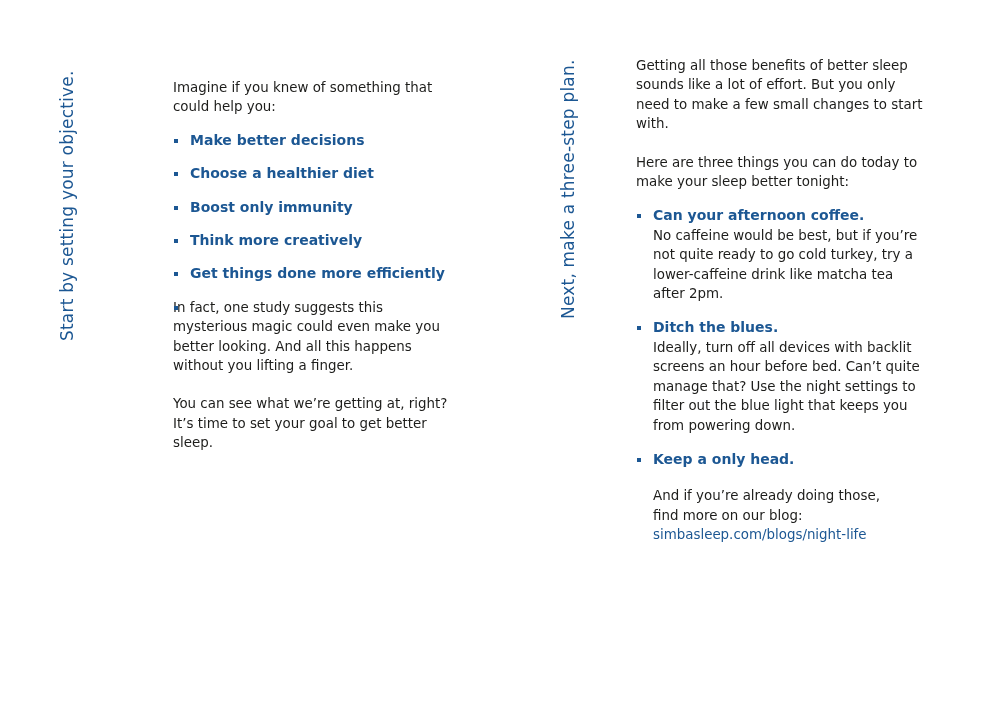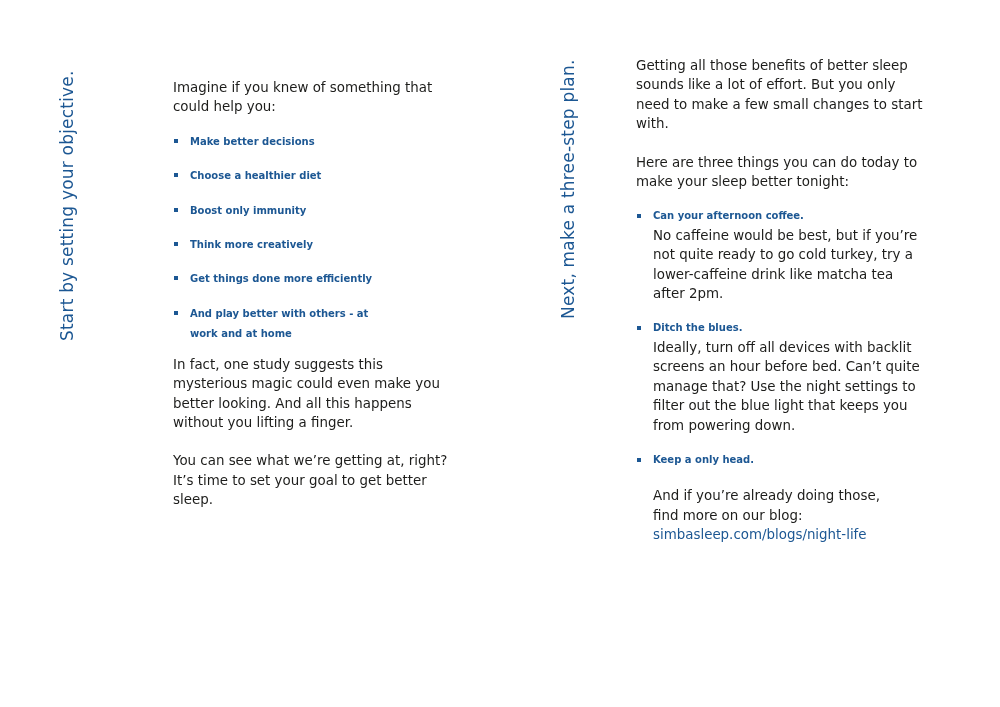--- a/index.html
+++ b/index.html
@@ -53,21 +53,21 @@
     position: absolute;
     left: 1px;
     top: 8px;
     width: 4px;
     height: 4px;
     background: #1c5793;
   }
   .blue-bold {
     color: #1c5793;
     font-weight: bold;
-    font-size: 10px;
+    font-size: 14px;
   }
   #benefits { margin-top: 14px; }
   #benefits li { margin-bottom: 14.4px; line-height: 19px; }
   #benefits li:last-child { margin-bottom: 0; }
 
   #left-body-1 { margin-top: 12px; }
 
   #tips { margin-top: 15px; }
   #tips li { margin-bottom: 15px; }
   #tips li:last-child { margin-bottom: 0; }
@@ -87,21 +87,21 @@
 <div id="vtitle-left" class="vtitle">Start by setting your objective.</div>
 
 <div id="col-left" class="col">
   <p>Imagine if you knew of something that could help you:</p>
   <ul id="benefits" class="bl">
     <li><span class="bullet"></span><span class="blue-bold">Make better decisions</span></li>
     <li><span class="bullet"></span><span class="blue-bold">Choose a healthier diet</span></li>
     <li><span class="bullet"></span><span class="blue-bold">Boost only immunity</span></li>
     <li><span class="bullet"></span><span class="blue-bold">Think more creatively</span></li>
     <li><span class="bullet"></span><span class="blue-bold">Get things done more efficiently</span></li>
-    <li style="padding-right:50px;"><span class="bullet"></span><span class="blue-bold">And play better with others - at work and at home</span></li>
+    <li style="padding-right:50px;"><span class="bullet"></span></li>
   </ul>
   <p id="left-body-1">In fact, one study suggests this mysterious magic could even make you better looking. And all this happens without you lifting a finger.</p>
   <p class="para-gap">You can see what we’re getting at, right? It’s time to set your goal to get better sleep.</p>
 </div>
 
 <div id="vtitle-right" class="vtitle">Next, make a three-step plan.</div>
 
 <div id="col-right" class="col">
   <p>Getting all those benefits of better sleep sounds like a lot of effort. But you only need to make a few small changes to start with.</p>
   <p class="para-gap">Here are three things you can do today to make your sleep better tonight:</p>

